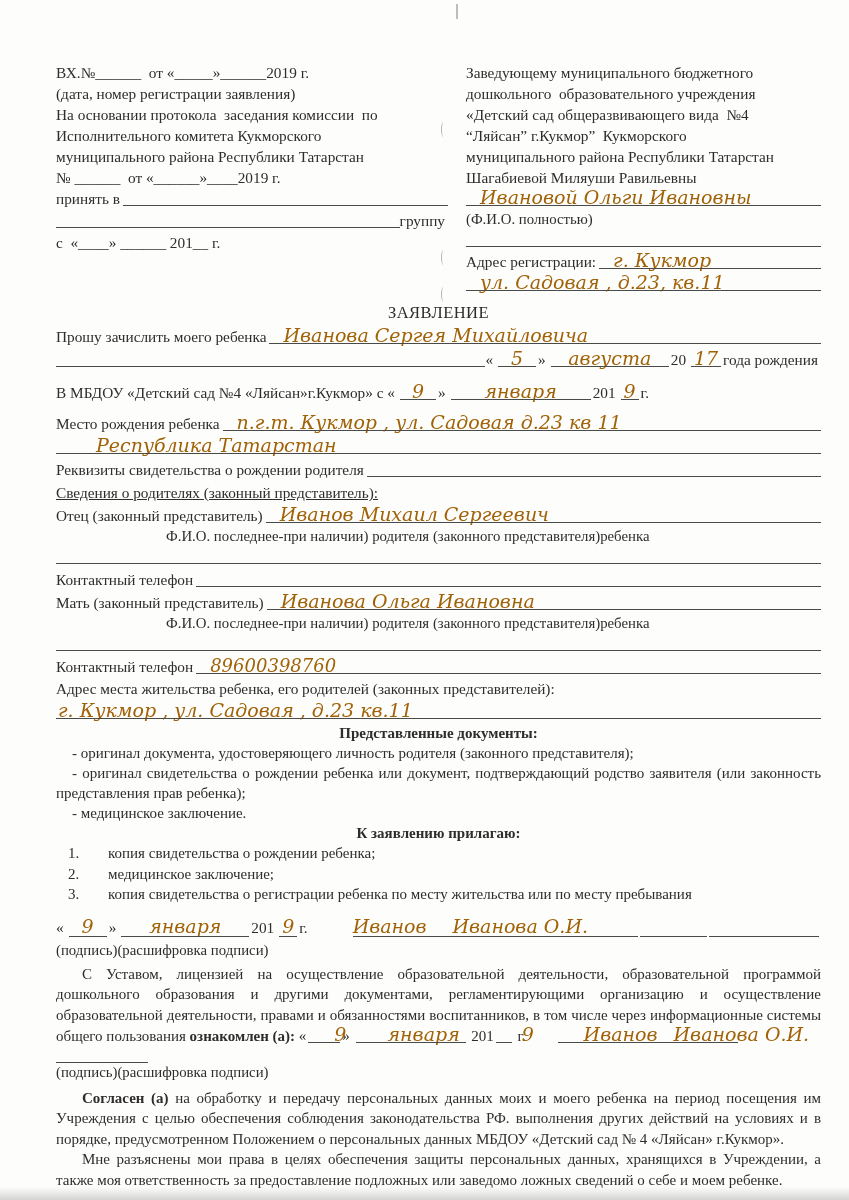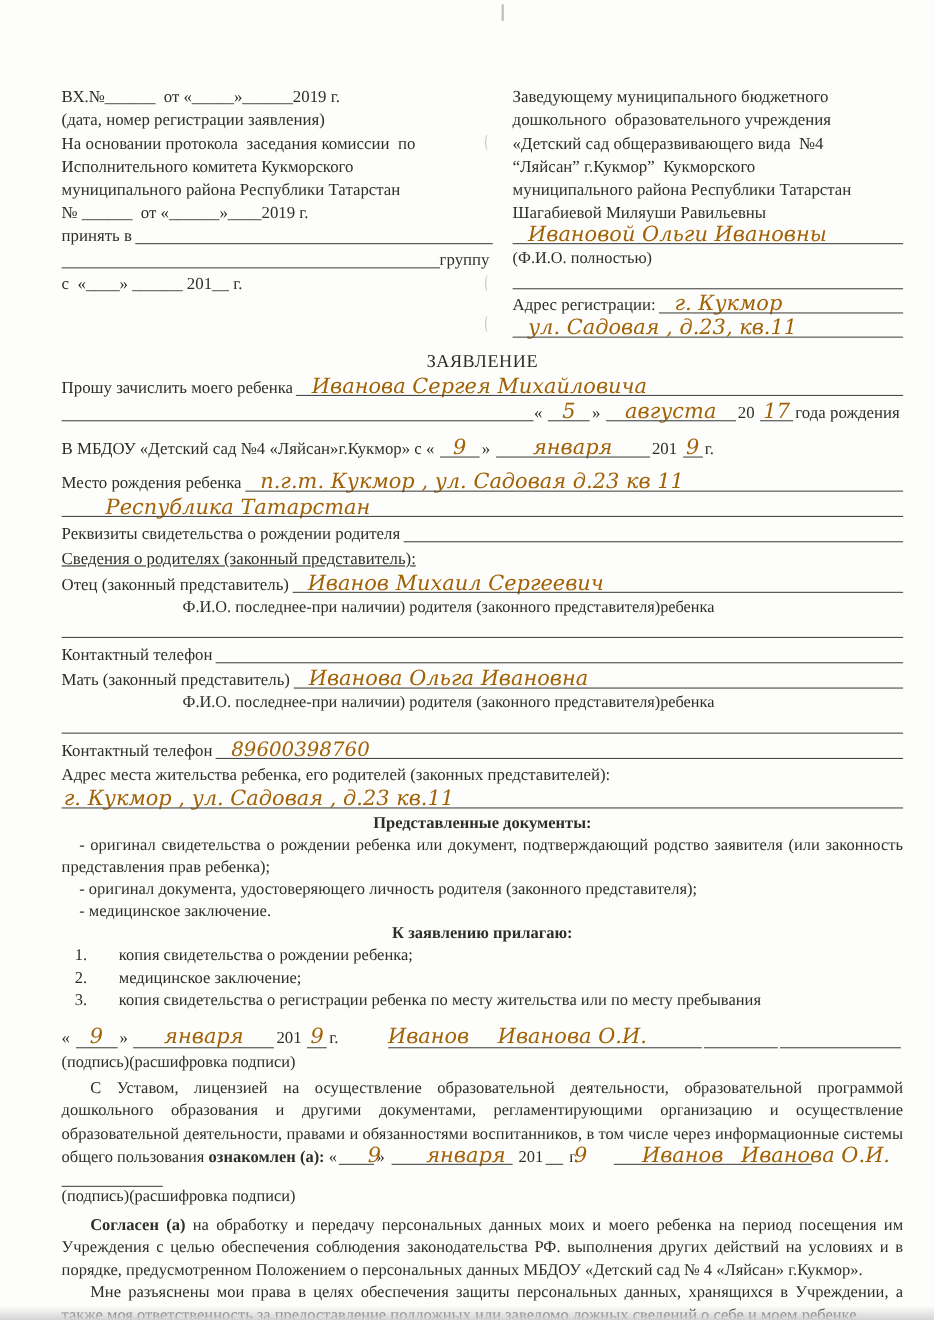--- a/index.html
+++ b/index.html
@@ -2,21 +2,21 @@
 <html><head>
 <meta charset="utf-8">
 <style>
   html,body{margin:0;padding:0;background:#e9e9e9;}
   .page{position:relative;width:849px;height:1200px;margin:0 auto;background:#fdfdfb;
         box-sizing:border-box;padding:62px 28px 0 56px;overflow:hidden;
         font-family:"Liberation Serif",serif;color:#2e2d2b;}
   .page::after{content:"";position:absolute;left:0;right:0;bottom:0;height:13px;
         background:linear-gradient(rgba(255,255,255,0),#d4d4d4);}
   
-  .header{display:flex;margin-top:16px;}
+  .header{display:flex;}
   .hcol-left{width:392px;font-size:15.3px;line-height:21px;}
   .hcol-right{flex:1;margin-left:18px;font-size:15.3px;line-height:21px;}
   .hline{white-space:pre-wrap;}
   
   .row{display:flex;align-items:stretch;line-height:23px;font-size:15.3px;min-height:23px;}
   .row.h22{line-height:22px;min-height:22px;}
   .lbl{white-space:pre;padding-right:3px;}
   .fill{flex:1 1 auto;position:relative;min-width:8px;}
   .fill::after{content:"";position:absolute;left:0;right:0;bottom:4px;border-bottom:1.2px solid #4a4a48;}
   .fill .hw{position:absolute;left:14px;bottom:3px;}
@@ -194,22 +194,22 @@
   <div class="row h22">
     <span>Адрес  места жительства ребенка, его родителей (законных представителей):</span>
   </div>
   <div class="row">
     <span class="fill">
         <span class="hw" style="left:2px">г. Кукмор , ул. Садовая , д.23 кв.11</span>
       </span>
   </div>
 
   <div class="bh">Представленные документы:</div>
+  <p class="doc-item">- оригинал документа, удостоверяющего личность родителя (законного представителя);</p>
   <p class="doc-item">- оригинал свидетельства о рождении ребенка или документ, подтверждающий родство заявителя (или законность представления прав ребенка);</p>
-  <p class="doc-item">- оригинал документа, удостоверяющего личность родителя (законного представителя);</p>
   <p class="doc-item">- медицинское заключение.</p>
 
   <div class="bh">К заявлению прилагаю:</div>
   <div class="numrow">
     <span class="num">1.</span>
     <span>копия свидетельства о рождении ребенка;</span>
   </div>
   <div class="numrow">
     <span class="num">2.</span>
     <span>медицинское заключение;</span>

